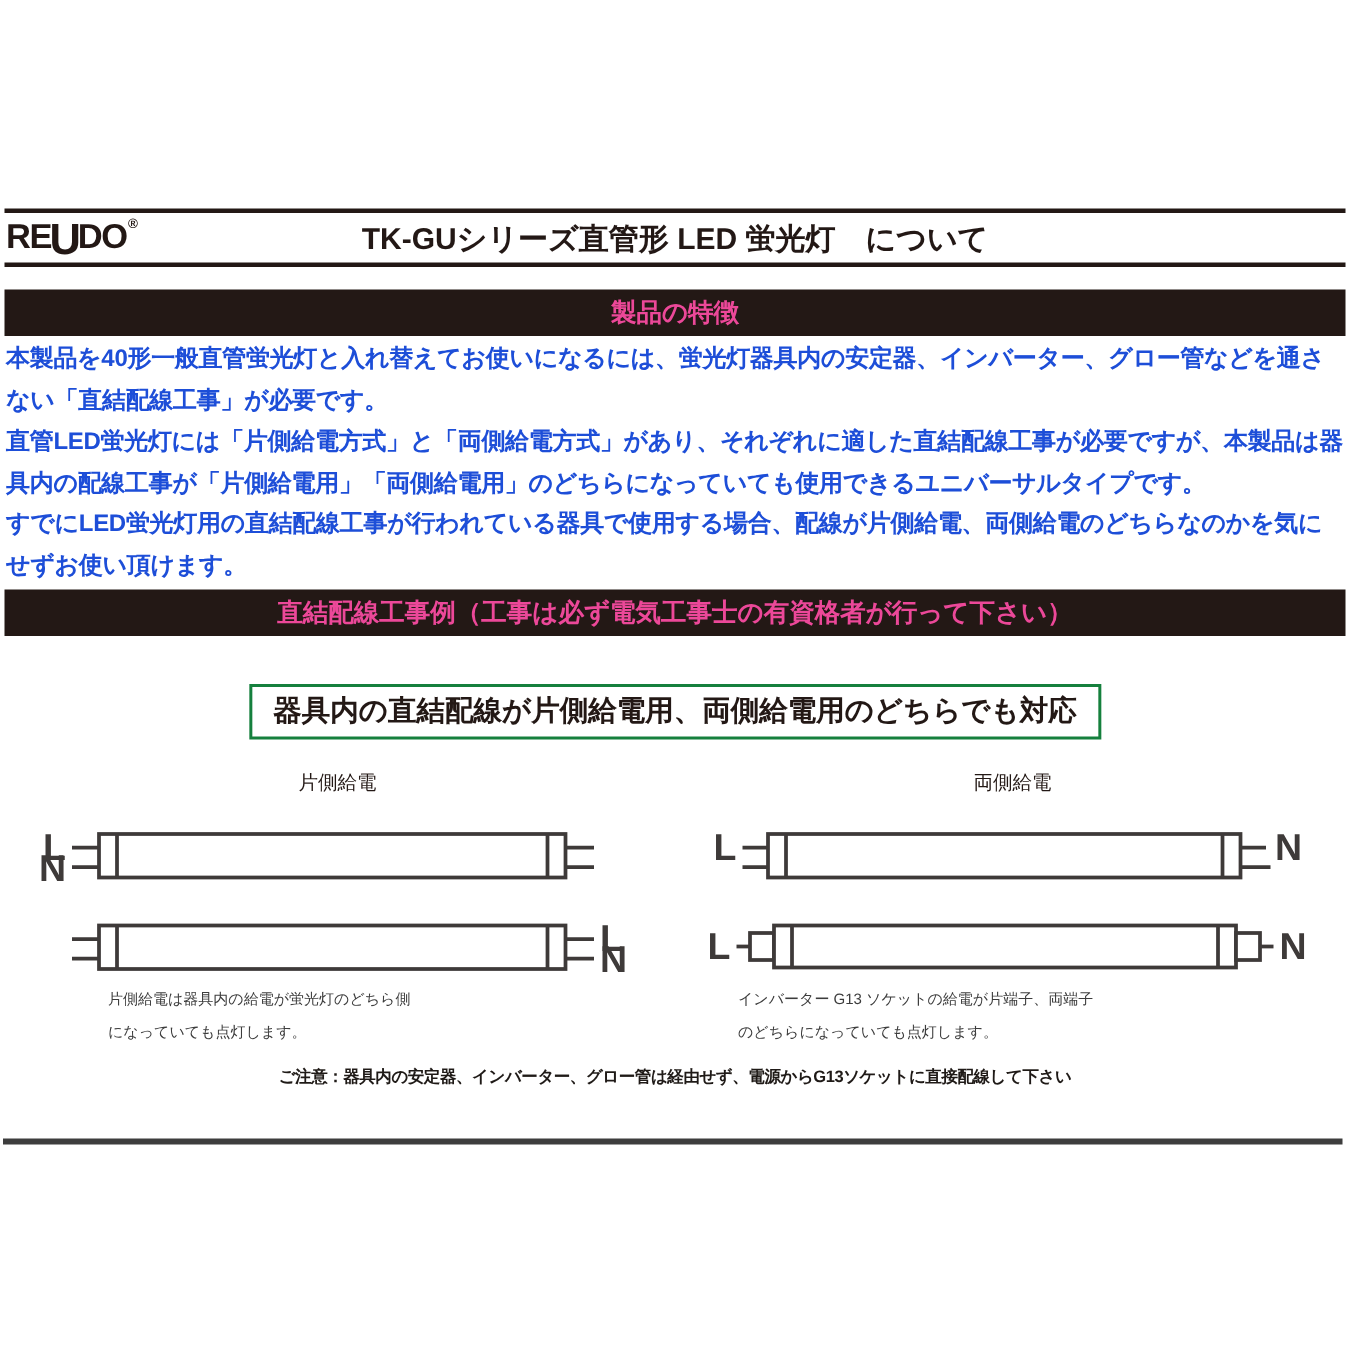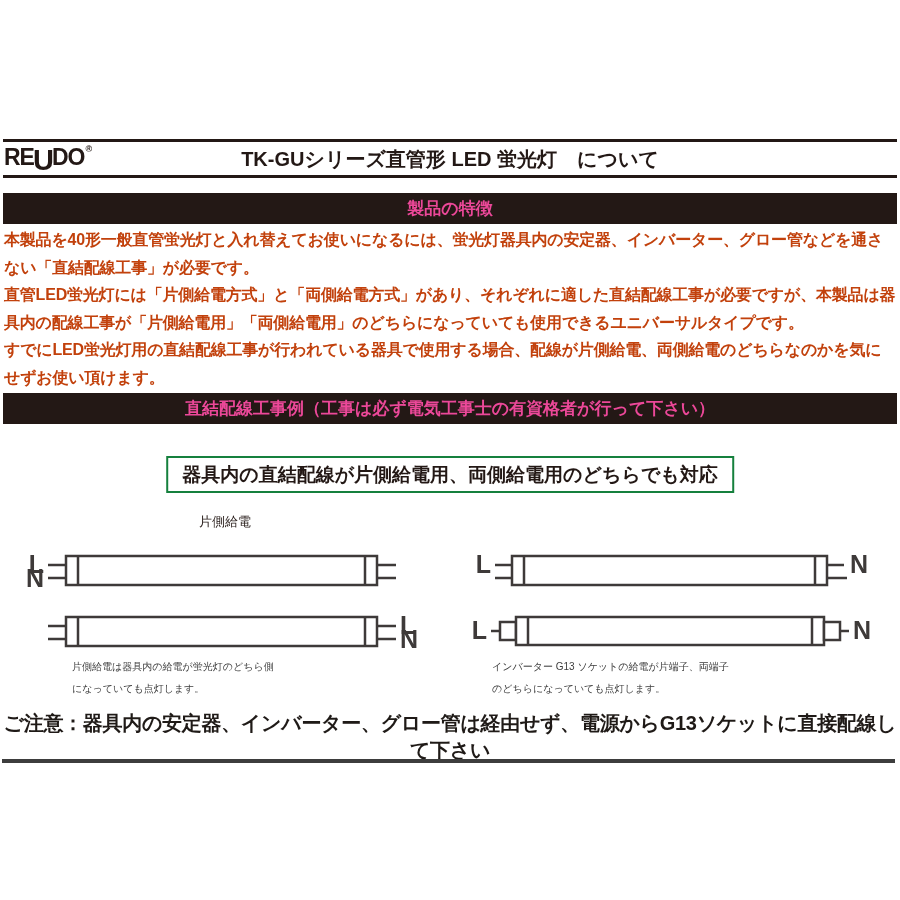--- a/index.html
+++ b/index.html
@@ -23,21 +23,21 @@
   
   .section-bar{
     position:absolute;left:3px;right:3px;height:31px;background:#231815;color:#ec4899;
     font-size:17px;font-weight:700;text-align:center;line-height:31px;
   }
   .bar-features{top:193px;}
   .bar-wiring{top:393px;}
   
   .para{
     position:absolute;left:4px;width:893px;margin:0;
-    font-size:16px;font-weight:700;line-height:27.5px;color:#c2410c;
+    font-size:16px;font-weight:700;line-height:27.5px;color:#1d4ed8;
     letter-spacing:-0.2px;
   }
   .para-1{top:226px;}
   .para-2{top:281px;}
   .para-3{top:336px;}
   
   .universal-box{
     position:absolute;top:456px;left:50%;transform:translateX(-50%);
     border:2px solid #15803d;padding:0 14px;height:33px;line-height:33px;
     font-size:19px;font-weight:700;white-space:nowrap;color:#231815;
@@ -56,21 +56,21 @@
   }
   .caption{
     position:absolute;top:656px;margin:0;
     font-size:10px;font-weight:400;line-height:21.5px;color:#3c3c3c;
     white-space:pre-line;
   }
   .caption-left{left:72px;width:350px;}
   .caption-right{left:492px;width:390px;}
   .note{
     position:absolute;top:710px;left:0;right:0;text-align:center;
-    font-size:20px;font-weight:700;color:#1f1a17;letter-spacing:-0.3px;
+    font-size:11px;font-weight:700;color:#1f1a17;letter-spacing:-0.3px;
   }
   .bottom-rule{position:absolute;left:2px;right:5px;top:759px;height:4px;background:#3d3d3d;}
 </style>
 </head>
 <body>
 
 <div class="page">
 
   <div class="rule rule-top"></div>
   <div class="logo">
@@ -84,20 +84,21 @@
 
   <div class="section-bar bar-features">製品の特徴</div>
   <p class="para para-1">本製品を40形一般直管蛍光灯と入れ替えてお使いになるには、蛍光灯器具内の安定器、インバーター、グロー管などを通さない「直結配線工事」が必要です。</p>
   <p class="para para-2">直管LED蛍光灯には「片側給電方式」と「両側給電方式」があり、それぞれに適した直結配線工事が必要ですが、本製品は器具内の配線工事が「片側給電用」「両側給電用」のどちらになっていても使用できるユニバーサルタイプです。</p>
   <p class="para para-3">すでにLED蛍光灯用の直結配線工事が行われている器具で使用する場合、配線が片側給電、両側給電のどちらなのかを気にせずお使い頂けます。</p>
 
   <div class="section-bar bar-wiring">直結配線工事例（工事は必ず電気工事士の有資格者が行って下さい）</div>
   <div class="universal-box">器具内の直結配線が片側給電用、両側給電用のどちらでも対応</div>
 
   <div class="col-heading col-heading-left">片側給電</div>
+  <div class="col-heading col-heading-right">両側給電</div>
 
   <svg class="diagram-svg" viewBox="0 0 900 120" xmlns="http://www.w3.org/2000/svg">
     <g stroke="#3e3a39" stroke-width="2.5" fill="none">
 
       <g>
         <path d="M48,25 H66 M48,38 H66"></path>
         <rect x="66" y="16" width="311" height="29" fill="#ffffff"></rect>
         <path d="M78,16 V45 M365,16 V45"></path>
         <path d="M377,25 H396 M377,38 H396"></path>
       </g>

